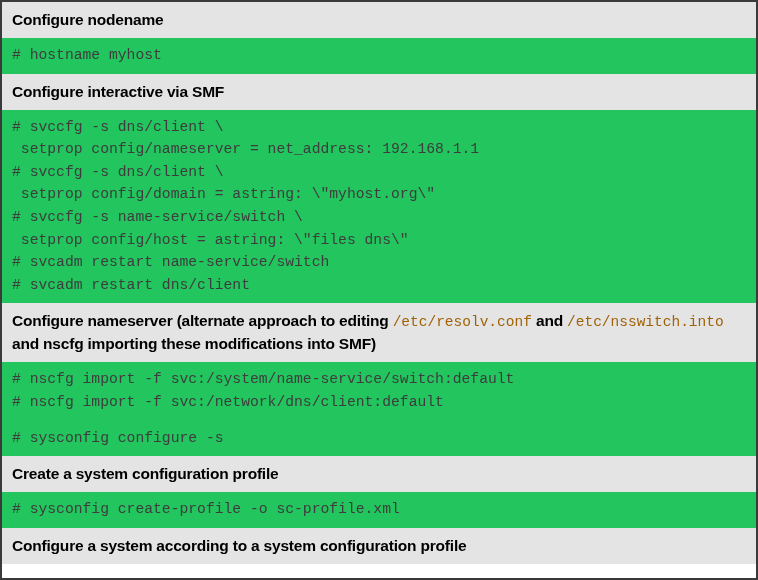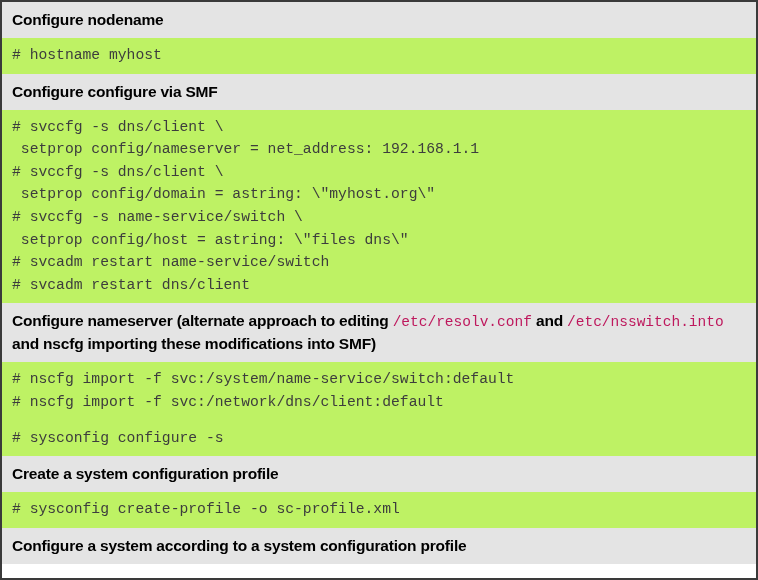--- a/index.html
+++ b/index.html
@@ -31,41 +31,41 @@
     display: flex;
     align-items: center;
   }
 
   .row-header {
     background: #e4e4e4;
     color: #000000;
   }
 
   .row-code {
-    background: #bef264;
+    background: #22c55e;
     color: #3b3b3b;
   }
 
   .header-text {
     font-family: "Liberation Sans", sans-serif;
     font-weight: bold;
     font-size: 15.5px;
     line-height: 21px;
     letter-spacing: -0.2px;
     padding: 7px 10px 8px 10px;
     color: #000000;
     width: 100%;
   }
 
   .header-text .path {
     font-family: "Liberation Mono", monospace;
     font-weight: normal;
     font-size: 14.5px;
     letter-spacing: 0;
-    color: #be185d;
+    color: #a16207;
   }
 
   .code-text {
     font-family: "Liberation Mono", monospace;
     font-weight: normal;
     font-size: 14.7px;
     line-height: 22.6px;
     padding: 6px 10px 7px 10px;
     color: #3d3d3d;
     white-space: pre;
@@ -76,21 +76,21 @@
 <body>
 
 <div class="table" id="table-root">
     <div class="row row-header">
       <div class="header-text">Configure nodename</div>
     </div>
     <div class="row row-code">
       <div class="code-text"># hostname myhost</div>
     </div>
     <div class="row row-header">
-      <div class="header-text">Configure configure via SMF</div>
+      <div class="header-text">Configure interactive via SMF</div>
     </div>
     <div class="row row-code">
       <div class="code-text"># svccfg -s dns/client \
  setprop config/nameserver = net_address: 192.168.1.1
 # svccfg -s dns/client \
  setprop config/domain = astring: \"myhost.org\"
 # svccfg -s name-service/switch \
  setprop config/host = astring: \"files dns\"
 # svcadm restart name-service/switch
 # svcadm restart dns/client</div>

